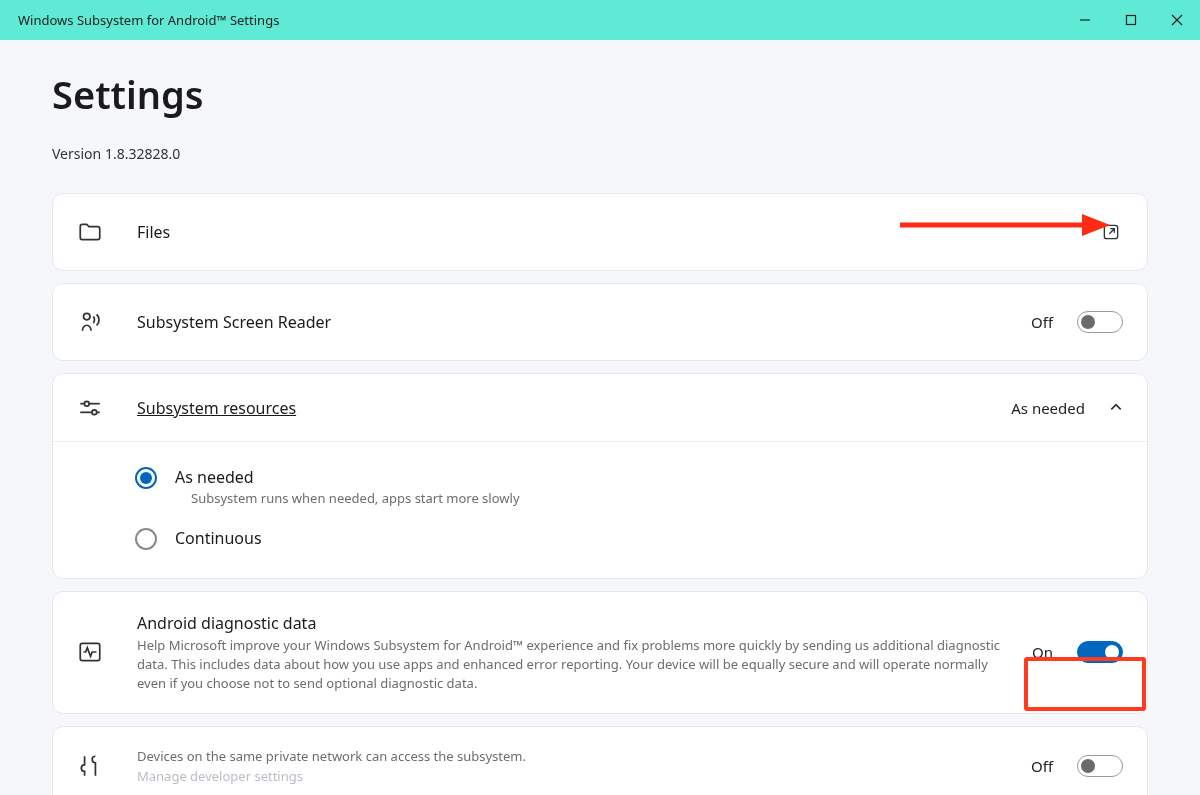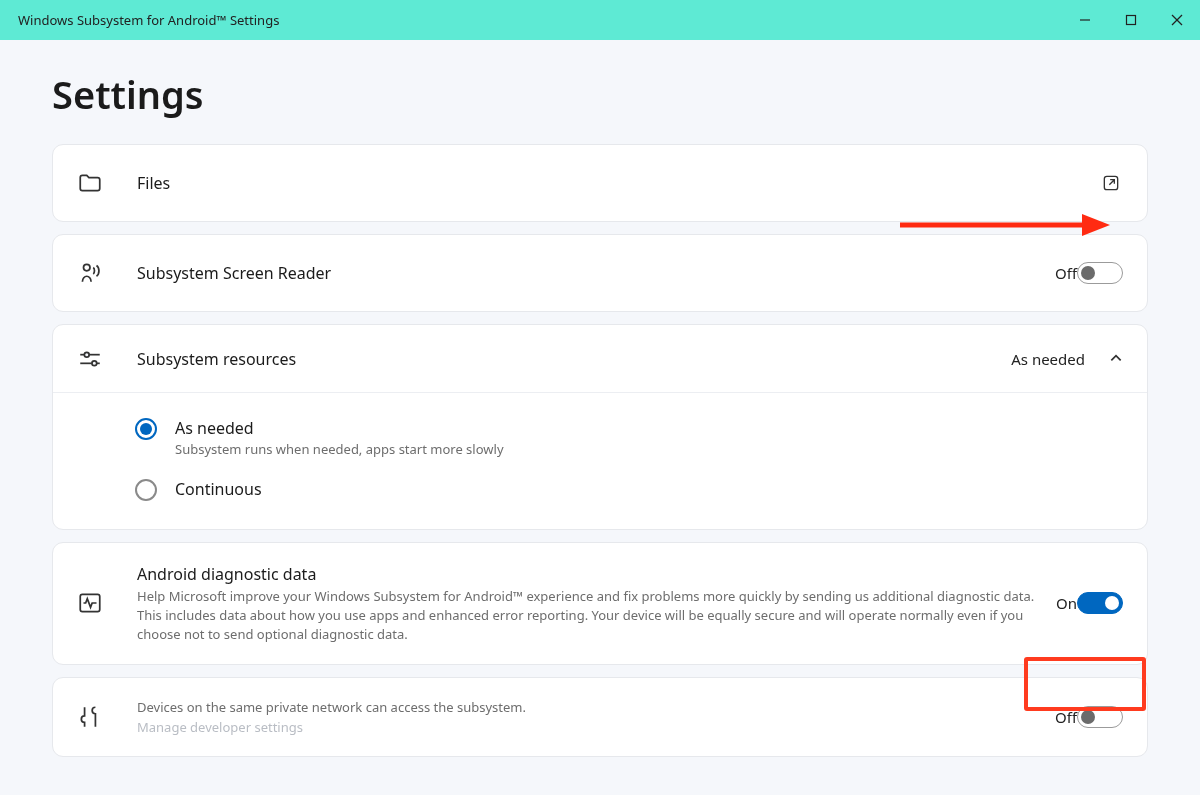--- a/index.html
+++ b/index.html
@@ -29,45 +29,45 @@
   .card {
     background:#fff; border:1px solid #e6e8ec; border-radius:11px;
   }
   .row { display:flex; align-items:center; padding:20px 24px; min-height:76px; }
   .row .icon-slot { width:60px; display:flex; justify-content:flex-start; align-items:center; flex-shrink:0; }
   .row .icon-slot svg { width:26px; height:26px; stroke:#333; }
   .row .text-slot { flex:1; display:flex; flex-direction:column; gap:2px; padding-right:16px; }
   .row .title-text { font-size:16px; color:#1b1b1b; }
   .row .desc-text { font-size:13px; color:#6d6d6d; line-height:1.45; }
   .row .link-text { font-size:13px; color:#b9bdc4; }
-  .row .value-slot { display:flex; align-items:center; gap:0; }
+  .row .value-slot { display:flex; align-items:center; gap:24px; }
   .value-label { font-size:15px; color:#222; }
   
   .ext-icon { width:24px; height:24px; display:flex; align-items:center; justify-content:center; }
   .ext-icon svg { width:20px; height:20px; }
   
   .toggle { width:46px; height:22px; border-radius:11px; position:relative; cursor:pointer; }
   .toggle.off { background:#fff; border:1px solid #9b9b9b; }
   .toggle.off .knob { position:absolute; left:3px; top:3px; width:14px; height:14px; border-radius:50%; background:#6b6b6b; }
   .toggle.on { background:#0067c0; border:1px solid #0067c0; }
   .toggle.on .knob { position:absolute; right:3px; top:3px; width:14px; height:14px; border-radius:50%; background:#fff; }
   
   .resources-header { display:flex; align-items:center; padding:20px 24px; min-height:68px; border-bottom:1px solid #eceef2; }
   .resources-header .icon-slot { width:60px; display:flex; align-items:center; }
   .resources-header .icon-slot svg { width:26px; height:26px; stroke:#333; }
-  .resources-header .title-text { font-size:16px; flex:1; }
+  .resources-header .title-text { font-size:16px; flex:1;text-decoration:underline; }
   .resources-header .value-slot { display:flex; align-items:center; gap:24px; }
   .chevron svg { width:14px; height:14px; }
   .options { padding:14px 24px 18px 24px; }
   .option { display:flex; align-items:flex-start; gap:18px; padding:10px 0 10px 58px; }
   .radio { width:22px; height:22px; border-radius:50%; border:2px solid #8a8a8a; flex-shrink:0; margin-top:1px; cursor:pointer; position:relative; }
   .radio.selected { border-color:#0067c0; }
   .radio.selected::after { content:""; position:absolute; left:3px; top:3px; width:12px; height:12px; border-radius:50%; background:#0067c0; }
   .opt-text .opt-title { font-size:16px; color:#1b1b1b; }
-  .opt-text .opt-desc { font-size:13px; color:#6d6d6d; margin-top:1px; }
+  .opt-text .opt-desc { font-size:13px; color:#6d6d6d; margin-top:1px;margin-left:16px; }
   
   .annotations { position:absolute; inset:0; pointer-events:none; }
   .arrow { position:absolute; }
   .red-box { position:absolute; border:4px solid #ff3b1f; border-radius:3px; }
 </style>
 </head>
 <body>
 
 <div class="window">
 
@@ -88,20 +88,21 @@
         <svg viewBox="0 0 12 12">
             <line x1="1" y1="1" x2="11" y2="11" stroke="#222" stroke-width="1.3"></line>
             <line x1="11" y1="1" x2="1" y2="11" stroke="#222" stroke-width="1.3"></line>
           </svg>
       </div>
     </div>
   </div>
 
   <div class="content">
     <div class="page-title">Settings</div>
+    <div class="version">Version 1.8.32828.0</div>
 
     <div class="cards">
 
       <div class="card">
         <div class="row">
           <div class="icon-slot">
             <svg viewBox="0 0 24 24" fill="none" stroke-width="1.6">
               <path d="M3 7a2 2 0 0 1 2-2h4l2 2h8a2 2 0 0 1 2 2v8a2 2 0 0 1-2 2H5a2 2 0 0 1-2-2V7z"></path>
             </svg>
           </div>

